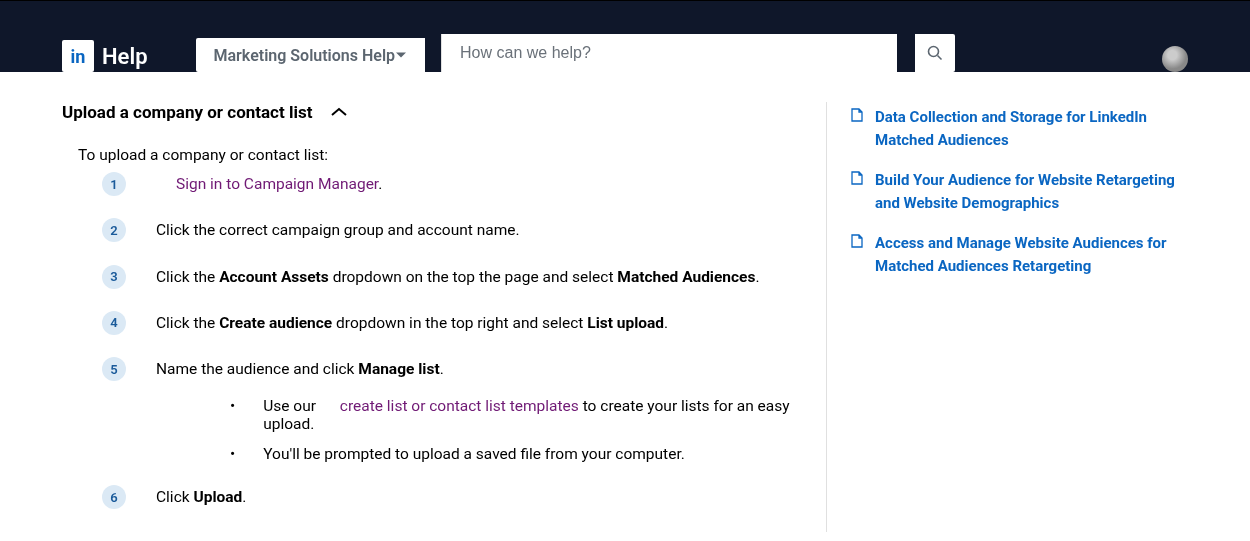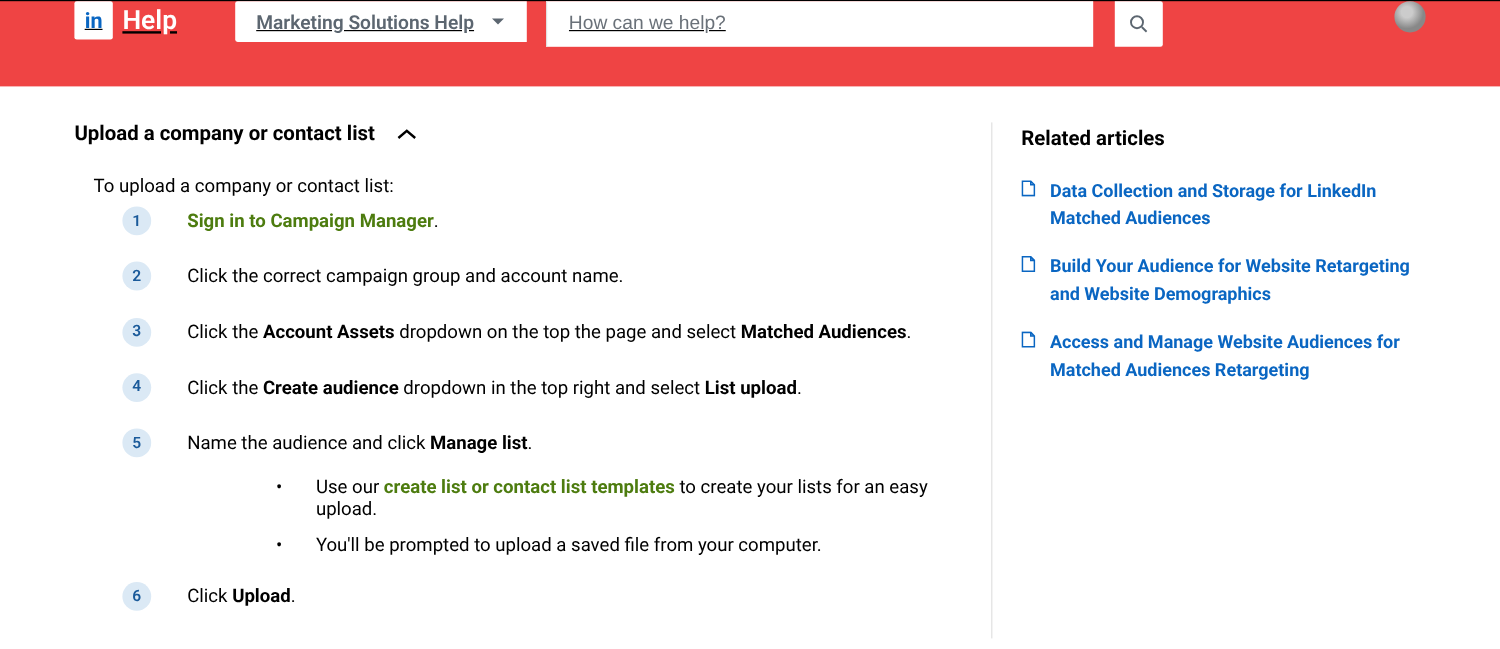--- a/index.html
+++ b/index.html
@@ -7,28 +7,27 @@
       padding: 0;
       box-sizing: border-box;
     }
     body {
       font-family: -apple-system, BlinkMacSystemFont, "Segoe UI", Roboto, Helvetica, Arial, sans-serif;
       background: #fff;
       color: #000;
       width: 1250px;
     }
     .header {
-      background: #ef4444;
+      background: #0f172a;
       height: 72px;
       display: flex;
-      align-items: flex-start;
+      align-items: flex-end;
       padding: 0 62px;
       gap: 16px;
       border-top: 1px solid #000;
-      text-decoration: underline;
     }
     .logo-area {
       display: flex;
       align-items: center;
       gap: 8px;
     }
     .logo-box {
       width: 32px;
       height: 32px;
       background: #fff;
@@ -47,21 +46,20 @@
       font-size: 22px;
       font-weight: 600;
     }
     .topic-dropdown {
       background: #fff;
       height: 34px;
       display: flex;
       align-items: center;
       padding: 0 18px;
       border-radius: 2px 0 0 2px;
-      gap: 14px;
       cursor: pointer;
       margin-left: 32px;
     }
     .topic-text {
       color: #5c6670;
       font-size: 16px;
       font-weight: 600;
     }
     .dropdown-caret {
       color: #5c6670;
@@ -154,24 +152,25 @@
       font-weight: 600;
       flex-shrink: 0;
     }
     .step-text {
       font-size: 15.5px;
       color: #000;
       line-height: 1.5;
       padding-top: 1px;
     }
     .link {
-      color: #4d7c0f;
-      font-weight: 700;
+      color: #701a75;
+      font-weight: 400;
       text-decoration: none;
       cursor: pointer;
+      margin-left: 20px;
     }
     .bold {
       font-weight: 700;
       text-align: center;
     }
     .sub-bullets {
       list-style: none;
       margin-left: 128px;
       margin-top: -6px;
       margin-bottom: 22px;
@@ -292,21 +291,20 @@
         </ul>
         <li class="step">
           <span class="step-num">6</span>
           <span class="step-text">Click <span class="bold">Upload</span>.</span>
         </li>
       </ol>
 
   </div>
   <div class="divider"></div>
   <div class="sidebar">
-    <h3 class="sidebar-title">Related articles</h3>
     <div id="related-list">
         <div class="related-item">
           <svg width="12" height="14" viewBox="0 0 12 14" class="doc-icon">
             <path d="M1 1 H8 L11 4 V13 H1 Z M8 1 V4 H11" fill="none" stroke="currentColor" stroke-width="1.3"></path>
           </svg>
           <a class="related-link">Data Collection and Storage for LinkedIn Matched Audiences</a>
         </div>
         <div class="related-item">
           <svg width="12" height="14" viewBox="0 0 12 14" class="doc-icon">
             <path d="M1 1 H8 L11 4 V13 H1 Z M8 1 V4 H11" fill="none" stroke="currentColor" stroke-width="1.3"></path>

